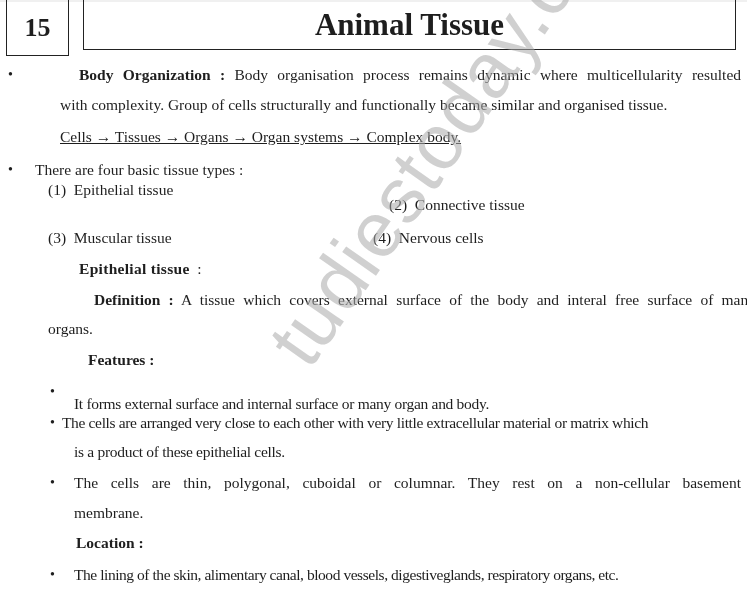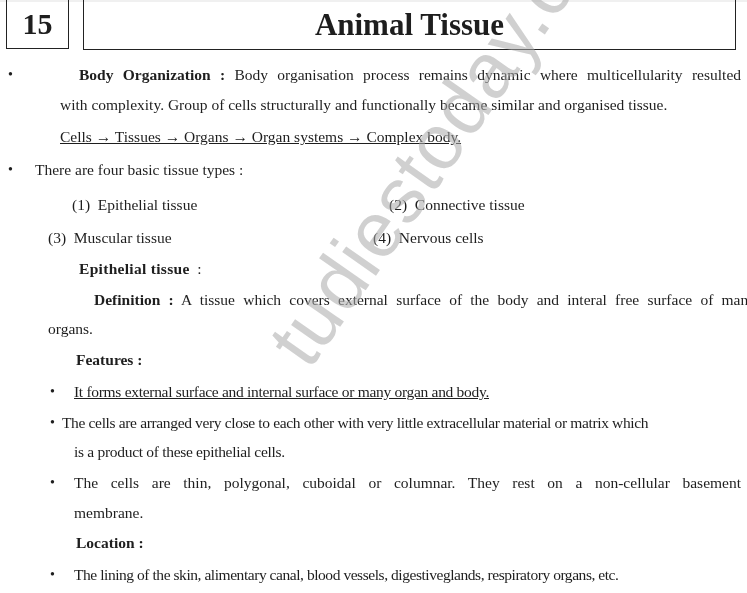--- a/index.html
+++ b/index.html
@@ -3,24 +3,24 @@
   <meta charset="utf-8">
   <style>
     html, body { margin: 0; padding: 0; background: #ffffff; }
     body {
       width: 747px; height: 593px; position: relative; overflow: hidden;
       font-family: "Liberation Serif", "DejaVu Serif", serif;
       color: #1e1e1e; font-size: 15.5px;
     }
     .topstrip { position: absolute; left: 0; top: 0; width: 747px; height: 2px; background: #f0f0f0; }
     .num-box {
-      position: absolute; left: 6px; top: 0; width: 63px; height: 49px;
+      position: absolute; left: 6px; top: 0; width: 63px; height: 56px;
       border: 1.5px solid #222; border-top: none; box-sizing: border-box;
       display: flex; align-items: center; justify-content: center;
-      font-weight: bold; font-size: 30px;
+      font-weight: bold; font-size: 26px;
     }
     .title-box {
       position: absolute; left: 83px; top: 0; width: 653px; height: 50px;
       border: 1.5px solid #222; border-top: none; box-sizing: border-box;
       display: flex; align-items: center; justify-content: center;
       font-weight: bold; font-size: 31px;
     }
     .line { position: absolute; white-space: nowrap; line-height: 20px; }
     .just { text-align: justify; text-align-last: justify; white-space: normal; }
     .b { font-weight: bold; margin-left: 44px; }
@@ -49,21 +49,21 @@
 <div class="line just" style="left:35px; top:65px; width:706px;">
   <span class="b">Body Organization :</span>
   <span>Body organisation process remains dynamic where multicellularity resulted</span>
 </div>
 <div class="line" style="left:60px; top:95px;">with complexity. Group of cells structurally and functionally became similar and organised tissue.</div>
 <div class="line" style="left:60px; top:127px;text-decoration:underline;">Cells → Tissues → Organs → Organ systems → Complex body.</div>
 
 <span class="bullet" style="left:8px; top:160px;">•</span>
 <div class="line" style="left:35px; top:160px;">There are four basic tissue types :</div>
 
-<div class="line" style="left:48px; top:195px;margin-left:24px;">
+<div class="line" style="left:48px; top:180px;">
   <span>(1)</span>&nbsp;&nbsp;<span>Epithelial tissue</span>
 </div>
 <div class="line" style="left:373px; top:195px;margin-left:16px;">
   <span>(2)</span>&nbsp;&nbsp;<span>Connective tissue</span>
 </div>
 <div class="line" style="left:48px; top:228px;">
   <span>(3)</span>&nbsp;&nbsp;<span>Muscular tissue</span>
 </div>
 <div class="line" style="left:373px; top:228px;">
   <span>(4)</span>&nbsp;&nbsp;<span>Nervous cells</span>
@@ -72,24 +72,24 @@
 <div class="line" style="left:35px; top:259px;">
   <span class="b" style="letter-spacing:0.3px;">Epithelial  tissue</span>&nbsp;&nbsp;<span>:</span>
 </div>
 
 <div class="line just" style="left:50px; top:290px; width:706px;">
   <span class="b">Definition :</span>
   <span>A tissue which covers external surface of the body and interal free surface of many</span>
 </div>
 <div class="line" style="left:48px; top:319px;">organs.</div>
 
-<div class="line b" style="left:32px; top:350px;">Features :</div>
+<div class="line b" style="left:44px; top:350px;">Features :</div>
 
 <span class="bullet" style="left:50px; top:382px;">•</span>
-<div class="line" style="left:74px; top:382px; letter-spacing:-0.3px;text-decoration:underline;">It forms external surface and internal surface or many organ and body.</div>
+<div class="line" style="left:74px; top:394px; letter-spacing:-0.3px;">It forms external surface and internal surface or many organ and body.</div>
 
 <span class="bullet" style="left:50px; top:413px;">•</span>
 <div class="line" style="left:62px; top:413px; letter-spacing:-0.35px;">The cells are arranged very close to each other with very little extracellular material or matrix which</div>
 <div class="line" style="left:74px; top:442px; letter-spacing:-0.3px;">is a product of these epithelial cells.</div>
 
 <span class="bullet" style="left:50px; top:473px;">•</span>
 <div class="line just" style="left:74px; top:473px; width:667px;">The cells are thin, polygonal, cuboidal or columnar. They rest on a non-cellular basement</div>
 <div class="line" style="left:74px; top:503px;">membrane.</div>
 
 <div class="line b" style="left:32px; top:533px;">Location :</div>

